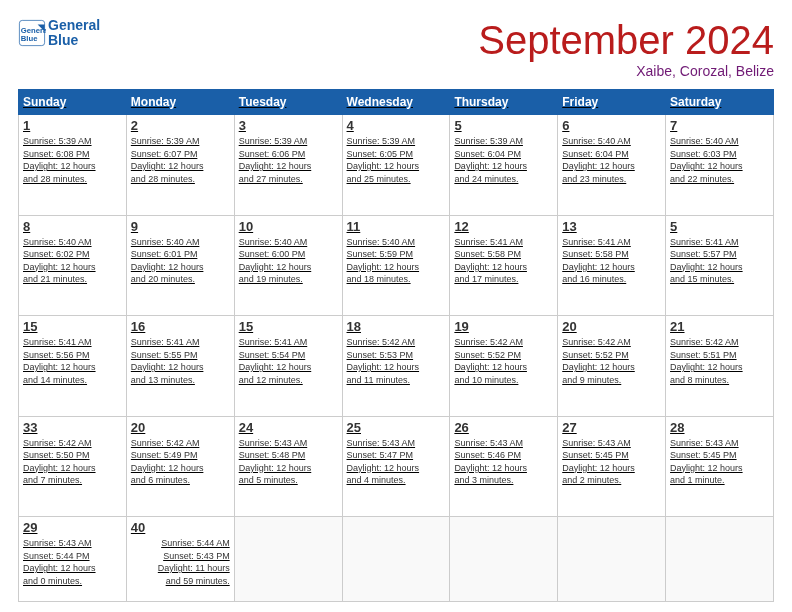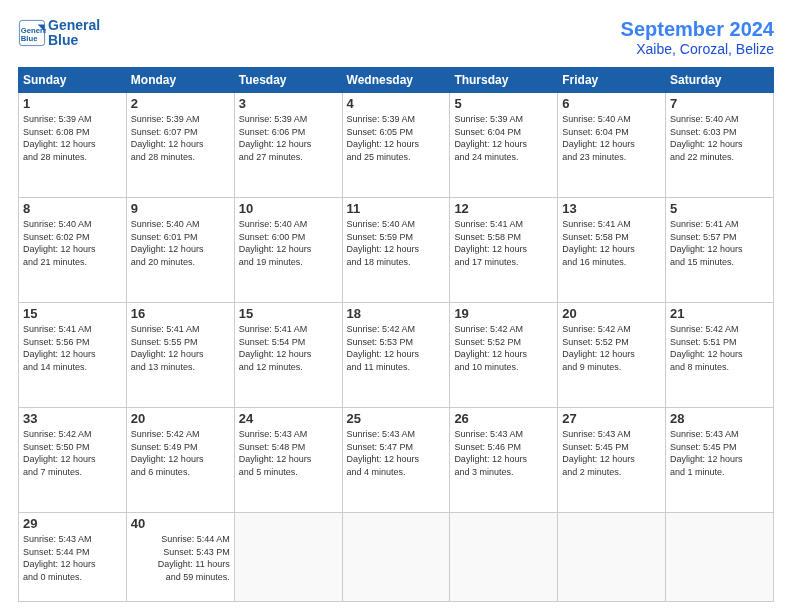--- a/index.html
+++ b/index.html
@@ -29,33 +29,34 @@
     }
     .logo-icon {
       width: 28px;
       height: 28px;
       margin-right: 2px;
     }
     .title-block {
       text-align: right;
     }
     .month-title {
-      font-size: 20px;
-      font-weight: bold;
-      color: #3b82f6;
+      font-size: 40px;
+      font-weight: normal;
+      color: #b91c1c;
     }
     .location {
       font-size: 14px;
-      color: #1d4ed8;
+      color: #701a75;
     }
     .calendar {
       flex: 1;
       border-collapse: collapse;
       width: 100%;
       table-layout: fixed;
+      text-decoration: underline;
     }
     .calendar th {
       background: #1a5fa8;
       color: #fff;
       font-size: 12px;
       padding: 5px 4px;
       text-align: left;
       border: 1px solid #1a5fa8;
     }
     .calendar td {

